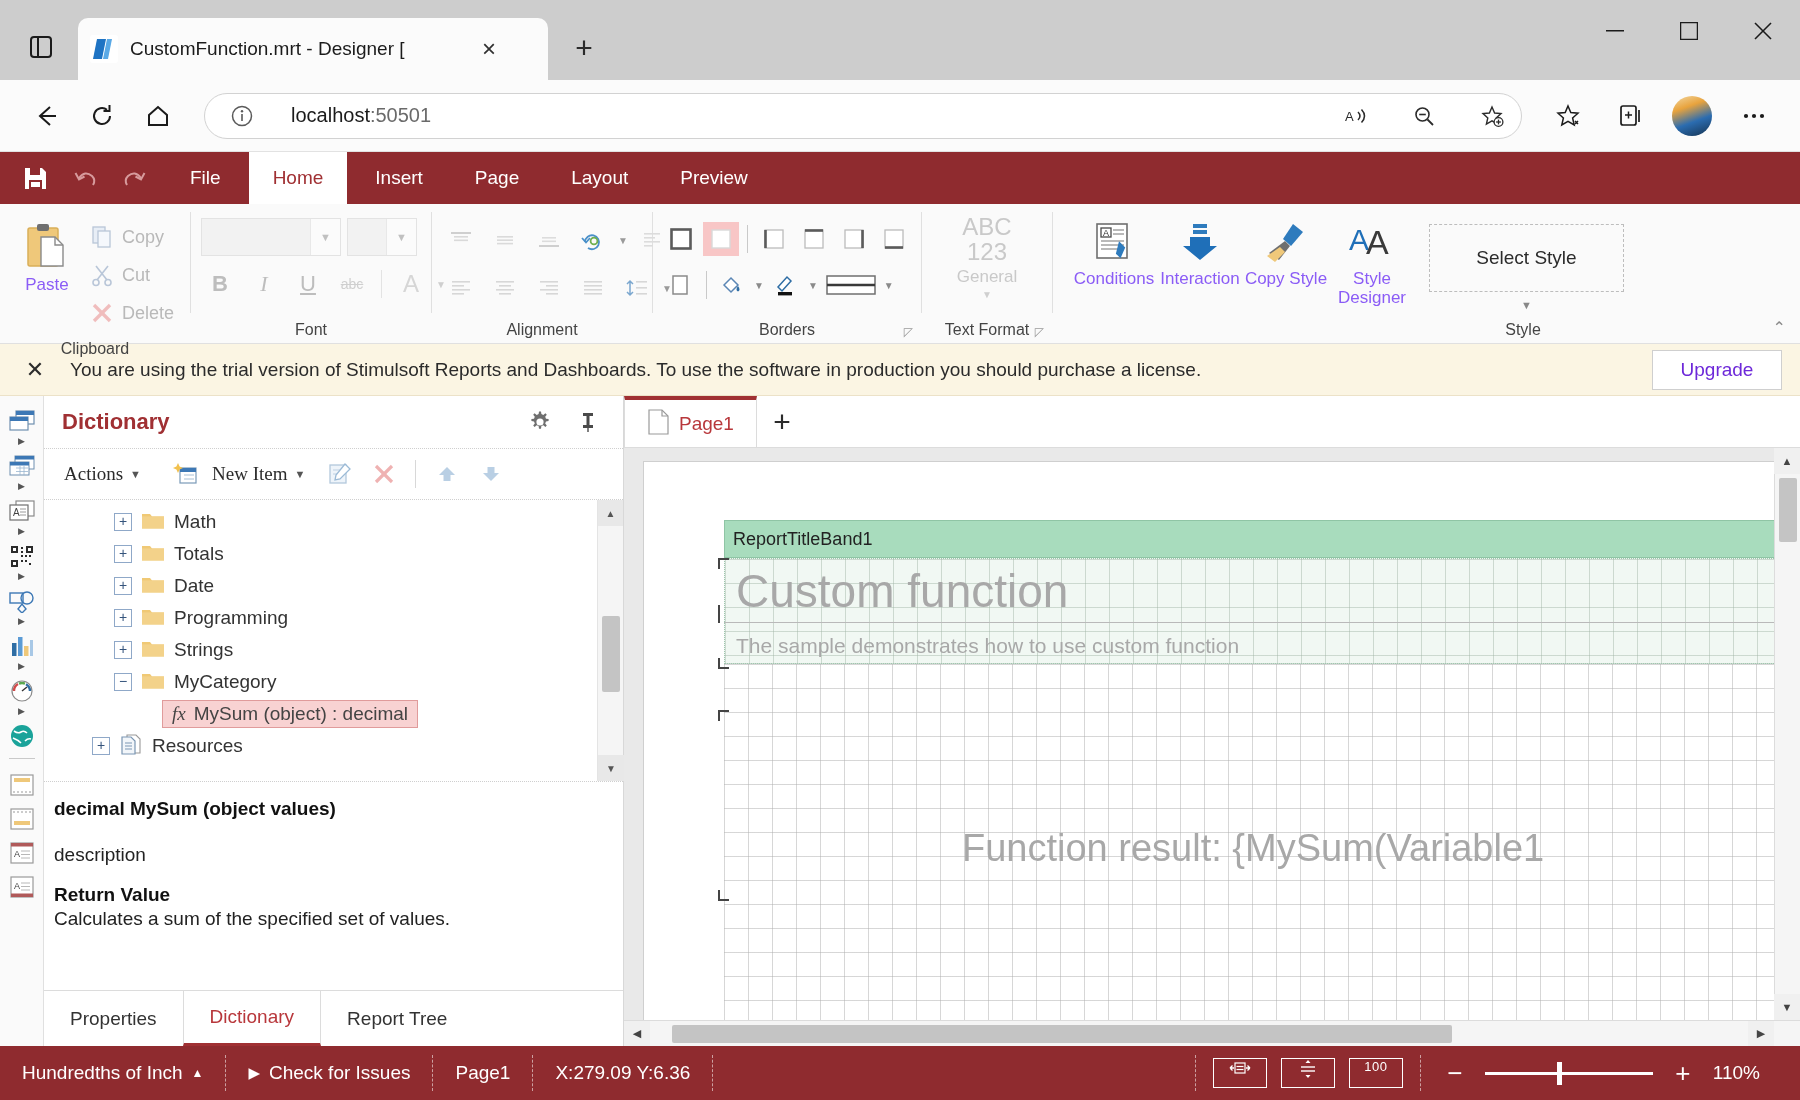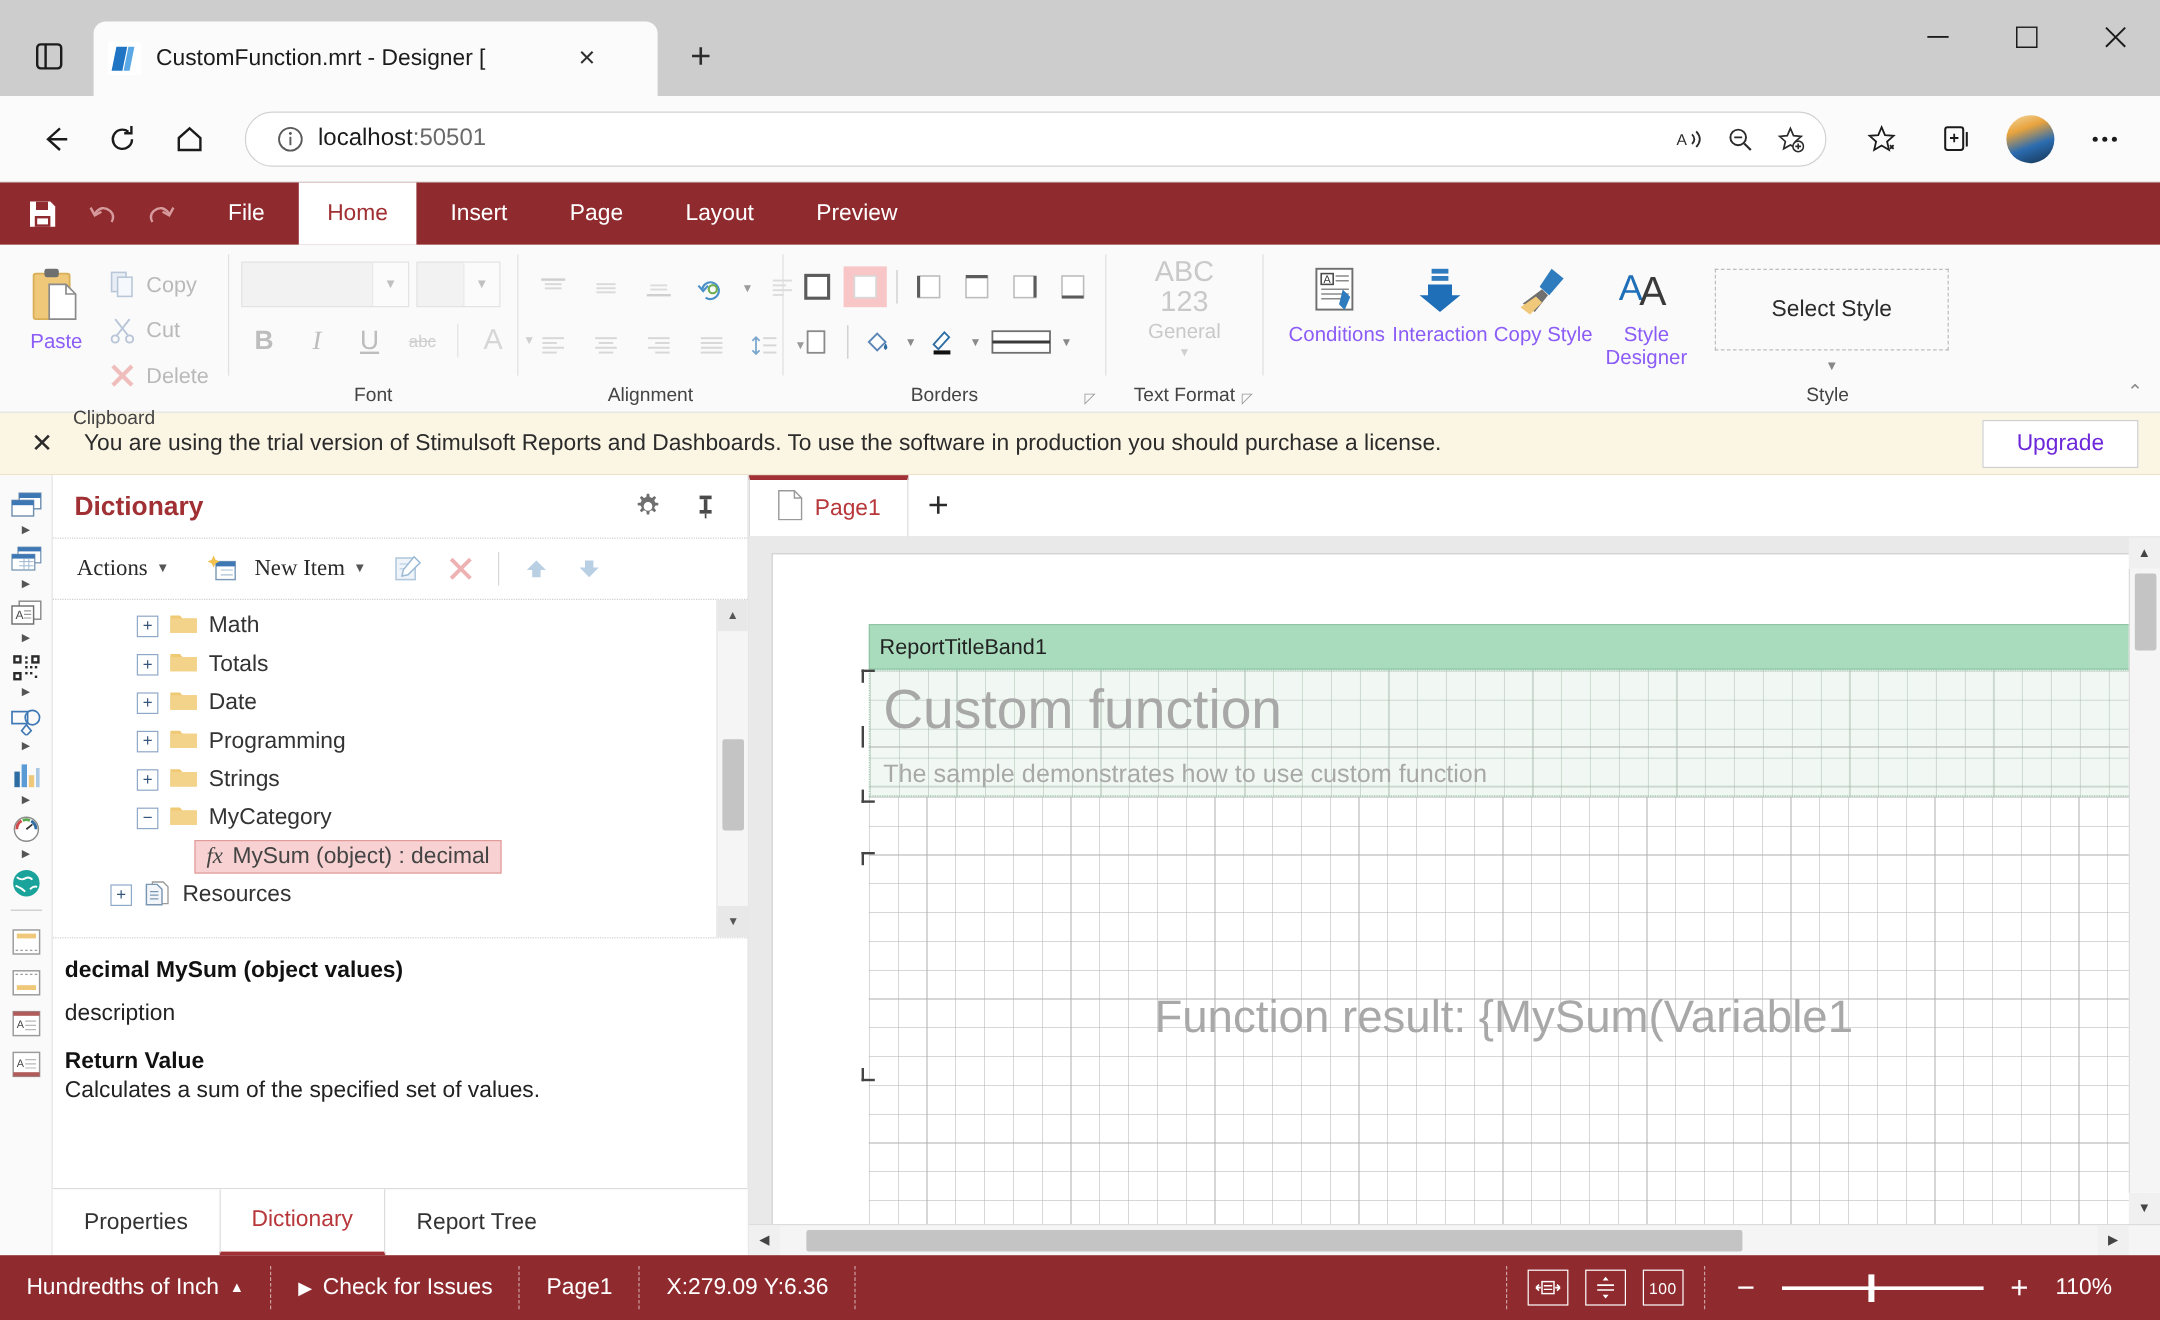--- a/index.html
+++ b/index.html
@@ -42,21 +42,21 @@
   .win-btn { width:74px; height:62px; display:flex; align-items:center; justify-content:center; cursor:pointer; }
 
   .browser-toolbar {
     height:72px; background:#fbfbfb; display:flex; align-items:center; gap:0px; padding:0 18px;
     border-bottom:1px solid #e2e2e2;
   }
   .nav-btn { width:56px; height:56px; display:flex; align-items:center; justify-content:center;
      border-radius:6px; cursor:pointer; color:#2b2b2b; }
   .omnibox {
     flex:1; height:46px; margin:0 18px; background:#ffffff; border:1px solid #d2d2d2; border-radius:23px;
-    display:flex; align-items:center; padding:0 10px 0 18px; gap:4px; cursor:text;
+    display:flex; align-items:center; padding:0 10px 0 18px; gap:30px; cursor:text;
   }
   .omnibox-url { flex:1; font-size:20px; color:#1b1b1b; }
   .omnibox-url .host { color:#1b1b1b; }
   .omnibox-url .port { color:#6a6a6a; }
   .omni-icon { width:38px; height:38px; display:flex; align-items:center; justify-content:center;
      border-radius:5px; cursor:pointer; color:#2b2b2b; }
   .toolbar-right { display:flex; align-items:center; gap:6px; }
   .avatar { width:40px; height:40px; border-radius:50%; overflow:hidden; cursor:pointer;
      background:linear-gradient(160deg,#f3d9a4 0%,#e8a33d 30%,#2b6cb0 62%,#15324f 100%); }
 
@@ -157,21 +157,21 @@
     display:inline-flex; align-items:center; gap:8px; background:#f8d2d2; border:1px solid #e09b9b;
     padding:2px 9px; font-size:19px; color:#444;
   }
   .leaf-chip .fx { font-style:italic; font-family:"Liberation Serif", serif; }
   .tree-scroll { width:26px; background:#f5f5f5; border-left:1px solid #e4e4e4; position:relative; }
   .ts-arrow { height:26px; background:#e8e8e8; display:flex; align-items:center; justify-content:center;
       font-size:10px; color:#555; cursor:pointer; }
   .ts-thumb { position:absolute; left:4px; width:18px; background:#c4c4c4; border-radius:2px; cursor:pointer; }
 
   .dict-desc { flex:1; padding:16px 10px 0 10px; overflow:hidden; }
-  .dd-sig { font-size:19px; font-weight:bold; color:#111; margin-bottom:14px; }
+  .dd-sig { font-size:19px; font-weight:bold; color:#111; margin-bottom:24px; }
   .dd-desc { font-size:19px; color:#222; margin-bottom:18px; }
   .dd-rv-title { font-size:19px; font-weight:bold; color:#111; }
   .dd-rv-text { font-size:19px; color:#222; margin-top:2px; }
 
   .dict-tabs { height:56px; display:flex; align-items:stretch; border-top:1px solid #dcdcdc; background:#fff; }
   .dtab { padding:0 26px; display:flex; align-items:center; font-size:19px; color:#333; cursor:pointer; }
   .dtab.active { color:#b8373b; border-left:1px solid #dcdcdc; border-right:1px solid #dcdcdc;
        border-bottom:3px solid #a03033; background:#fff; }
 
   
@@ -220,21 +220,21 @@
   .h-thumb { height:18px; background:#c4c4c4; border-radius:2px; margin:0 2px; cursor:pointer; }
 
   
   .statusbar {
     height:54px; background:#8f2b2f; display:flex; align-items:center; color:#ffffff; font-size:19px;
   }
   .sb-cell { display:flex; align-items:center; gap:9px; padding:0 22px; height:36px;
      border-right:1px dashed rgba(255,255,255,0.55); cursor:pointer; white-space:nowrap; }
   .sb-cell.plain { cursor:default; }
   .sb-spacer { flex:1; border-right:1px dashed rgba(255,255,255,0.55); height:36px; }
-  .sb-icon-btn { width:34px; height:30px; border:1px solid #ffffff; display:flex; align-items:center;
+  .sb-icon-btn { width:54px; height:30px; border:1px solid #ffffff; display:flex; 
       justify-content:center; cursor:pointer; margin:0 7px; }
   .zoom-wrap { display:flex; align-items:center; gap:16px; padding:0 20px; }
   .zoom-pm { width:28px; text-align:center; font-size:26px; cursor:pointer; line-height:1; }
   .zoom-track { width:168px; height:3px; background:#ffffff; position:relative; cursor:pointer; }
   .zoom-knob { position:absolute; top:-10px; left:72px; width:5px; height:23px; background:#ffffff; }
   .zoom-val { min-width:60px; text-align:right; padding-right:20px; }
 </style>
 </head>
 <body>
 

